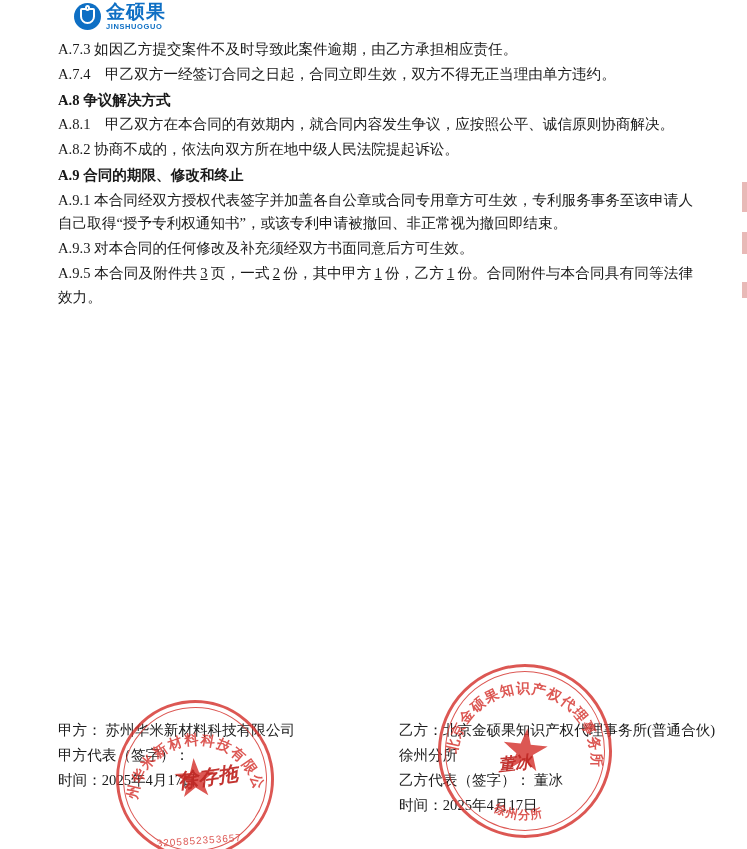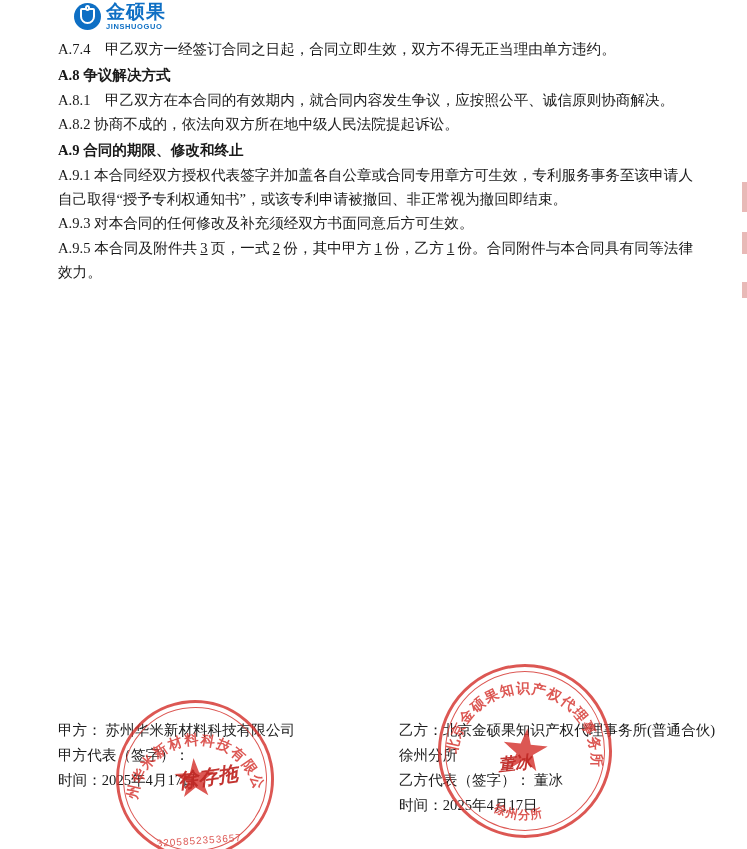--- a/index.html
+++ b/index.html
@@ -222,20 +222,21 @@
       <span class="logo-en">JINSHUOGUO</span>
     </span>
   </div>
 </div>
 
 <div class="edge-mark em1"></div>
 <div class="edge-mark em2"></div>
 <div class="edge-mark em3"></div>
 
 <div class="doc-body">
+  <p class="para">A.7.3 如因乙方提交案件不及时导致此案件逾期，由乙方承担相应责任。</p>
   <p class="para">A.7.4　甲乙双方一经签订合同之日起，合同立即生效，双方不得无正当理由单方违约。</p>
   <p class="para sec-title">A.8 争议解决方式</p>
   <p class="para">A.8.1　甲乙双方在本合同的有效期内，就合同内容发生争议，应按照公平、诚信原则协商解决。</p>
   <p class="para">A.8.2 协商不成的，依法向双方所在地中级人民法院提起诉讼。</p>
   <p class="para sec-title">A.9 合同的期限、修改和终止</p>
   <p class="para">A.9.1 本合同经双方授权代表签字并加盖各自公章或合同专用章方可生效，专利服务事务至该申请人自己取得“授予专利权通知书”，或该专利申请被撤回、非正常视为撤回即结束。</p>
   <p class="para">A.9.3 对本合同的任何修改及补充须经双方书面同意后方可生效。</p>
 
   <p class="para">
     <span>A.9.5 本合同及附件共</span><span class="u">3</span><span>页，一式</span><span class="u">2</span><span>份，其中甲方</span><span class="u">1</span><span>份，乙方</span><span class="u">1</span><span>份。合同附件与本合同具有同等法律效力。</span>

